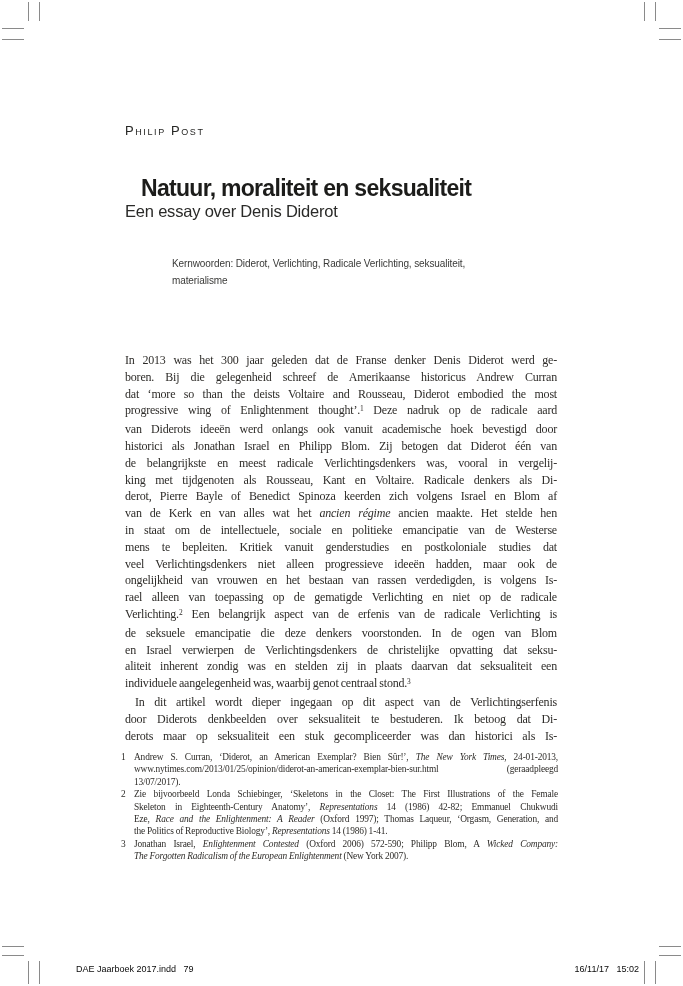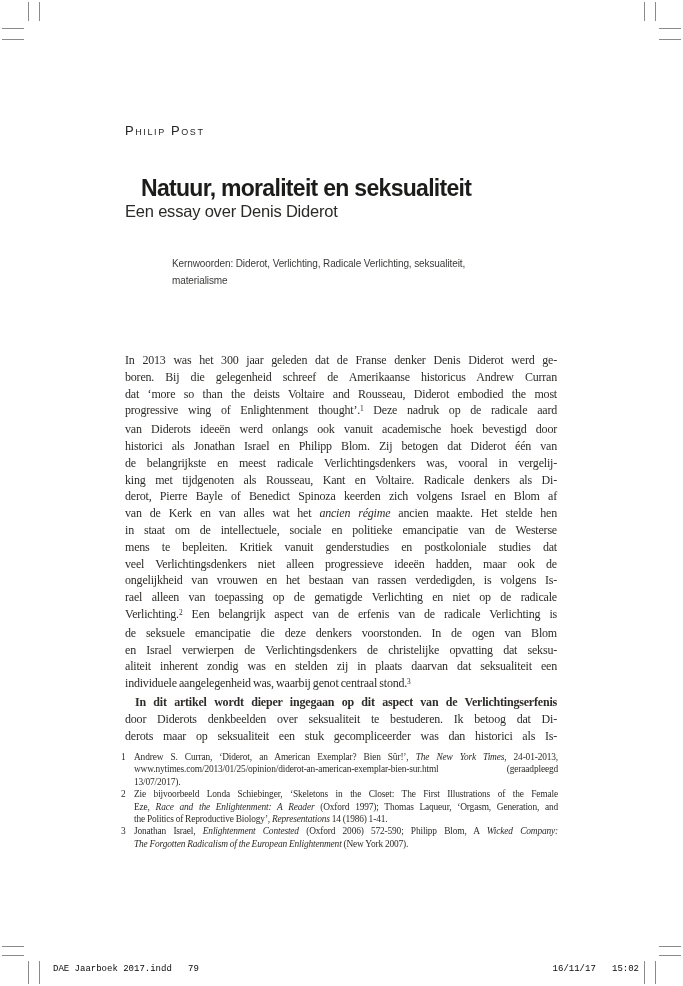--- a/index.html
+++ b/index.html
@@ -30,36 +30,36 @@
     position:absolute; left:172px; top:256px; width:380px;
     font-family:"Liberation Sans", sans-serif;
     font-size:10px; line-height:16.5px; letter-spacing:-0.1px; color:#3a3a38;
   }
   .bodytext {
     position:absolute; left:125px; top:352px; width:432px;
     font-size:12px; line-height:16.8px; color:#2e2c29;
   }
   .bline { letter-spacing:-0.2px; word-spacing:-0.6px; hyphens:none; }
   .bline.j { text-align:justify; text-align-last:justify; }
-  .bline.ind { text-indent:10px;font-weight:bold; }
+  .bline.ind { text-indent:10px; }
   .it { font-style:italic; }
   .sup { font-size:0.62em; position:relative; top:-0.45em; }
   .footnotes {
     position:absolute; left:121px; top:751px; width:437px;
     font-size:9.4px; line-height:12.4px; color:#2e2c29;
   }
   .fnrow { display:flex; }
   .fnum { flex:0 0 13px; width:13px; }
   .ftext { flex:1; }
   .fline { letter-spacing:-0.15px; word-spacing:-0.3px; hyphens:none; }
   .fline.j { text-align:justify; text-align-last:justify; }
   .footer-left, .footer-right {
     position:absolute; top:964px;
-    font-family:Liberation Mono, monospace;
-    font-size:9px; color:#0a0a0a; letter-spacing:0;
+    font-family:Liberation Sans, sans-serif;
+    font-size:9px; color:#0a0a0a; letter-spacing:0;margin-left:23px;
   }
   .footer-left { left:53px; }
   .footer-right { right:44px; text-align:right; }
 </style>
 </head>
 <body>
 
 <div class="crop" style="left:28px;top:2px;width:1px;height:19px;"></div>
 <div class="crop" style="left:39px;top:2px;width:1px;height:19px;"></div>
 <div class="crop" style="left:2px;top:28px;width:22px;height:1px;"></div>
@@ -123,20 +123,21 @@
       <div class="ftext">
         <div class="fline j"><span>Andrew S. Curran, ‘Diderot, an American Exemplar? Bien Sûr!’, </span><span class="it">The New York Times</span><span>, 24-01-2013,</span></div>
         <div class="fline j"><span>www.nytimes.com/2013/01/25/opinion/diderot-an-american-exemplar-bien-sur.html (geraadpleegd</span></div>
         <div class="fline"><span>13/07/2017).</span></div>
       </div>
     </div>
     <div class="fnrow">
       <div class="fnum">2</div>
       <div class="ftext">
         <div class="fline j"><span>Zie bijvoorbeeld Londa Schiebinger, ‘Skeletons in the Closet: The First Illustrations of the Female</span></div>
+        <div class="fline j"><span>Skeleton in Eighteenth-Century Anatomy’, </span><span class="it">Representations</span><span> 14 (1986) 42-82; Emmanuel Chukwudi</span></div>
         <div class="fline j"><span>Eze, </span><span class="it">Race and the Enlightenment: A Reader</span><span> (Oxford 1997); Thomas Laqueur, ‘Orgasm, Generation, and</span></div>
         <div class="fline"><span>the Politics of Reproductive Biology’, </span><span class="it">Representations</span><span> 14 (1986) 1-41.</span></div>
       </div>
     </div>
     <div class="fnrow">
       <div class="fnum">3</div>
       <div class="ftext">
         <div class="fline j"><span>Jonathan Israel, </span><span class="it">Enlightenment Contested</span><span> (Oxford 2006) 572-590; Philipp Blom, A </span><span class="it">Wicked Company:</span></div>
         <div class="fline"><span class="it">The Forgotten Radicalism of the European Enlightenment</span><span> (New York 2007).</span></div>
       </div>

